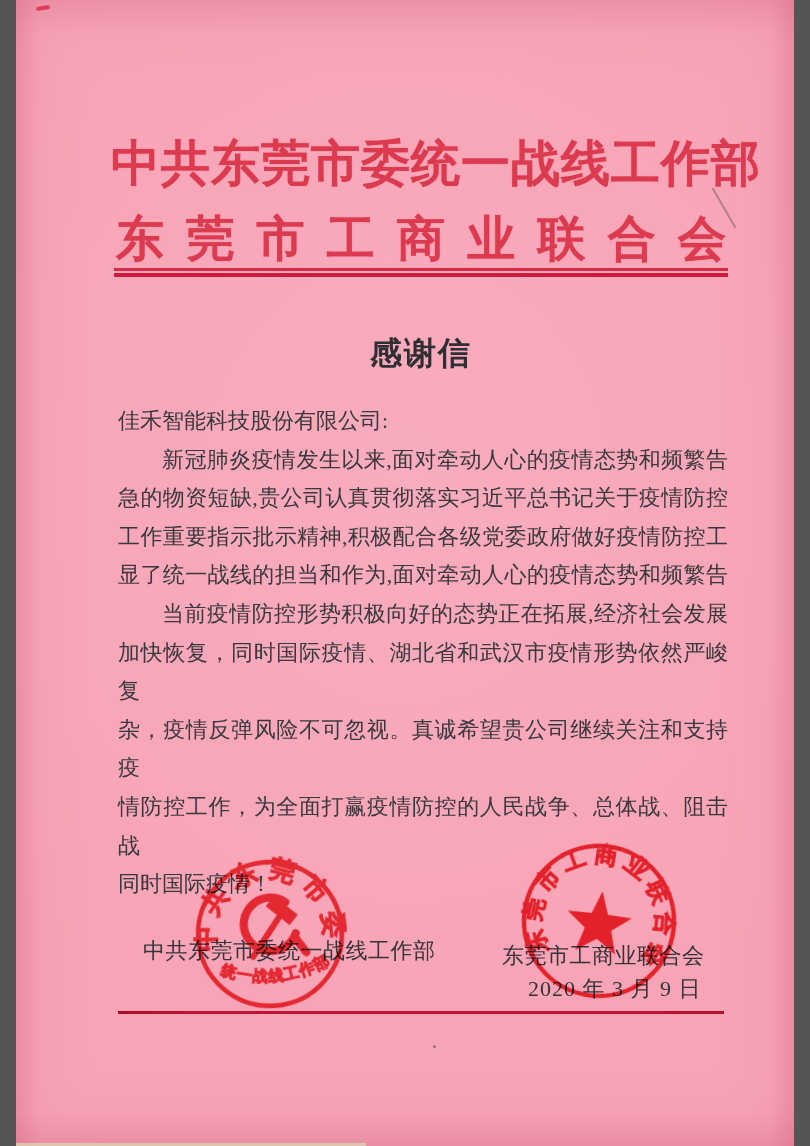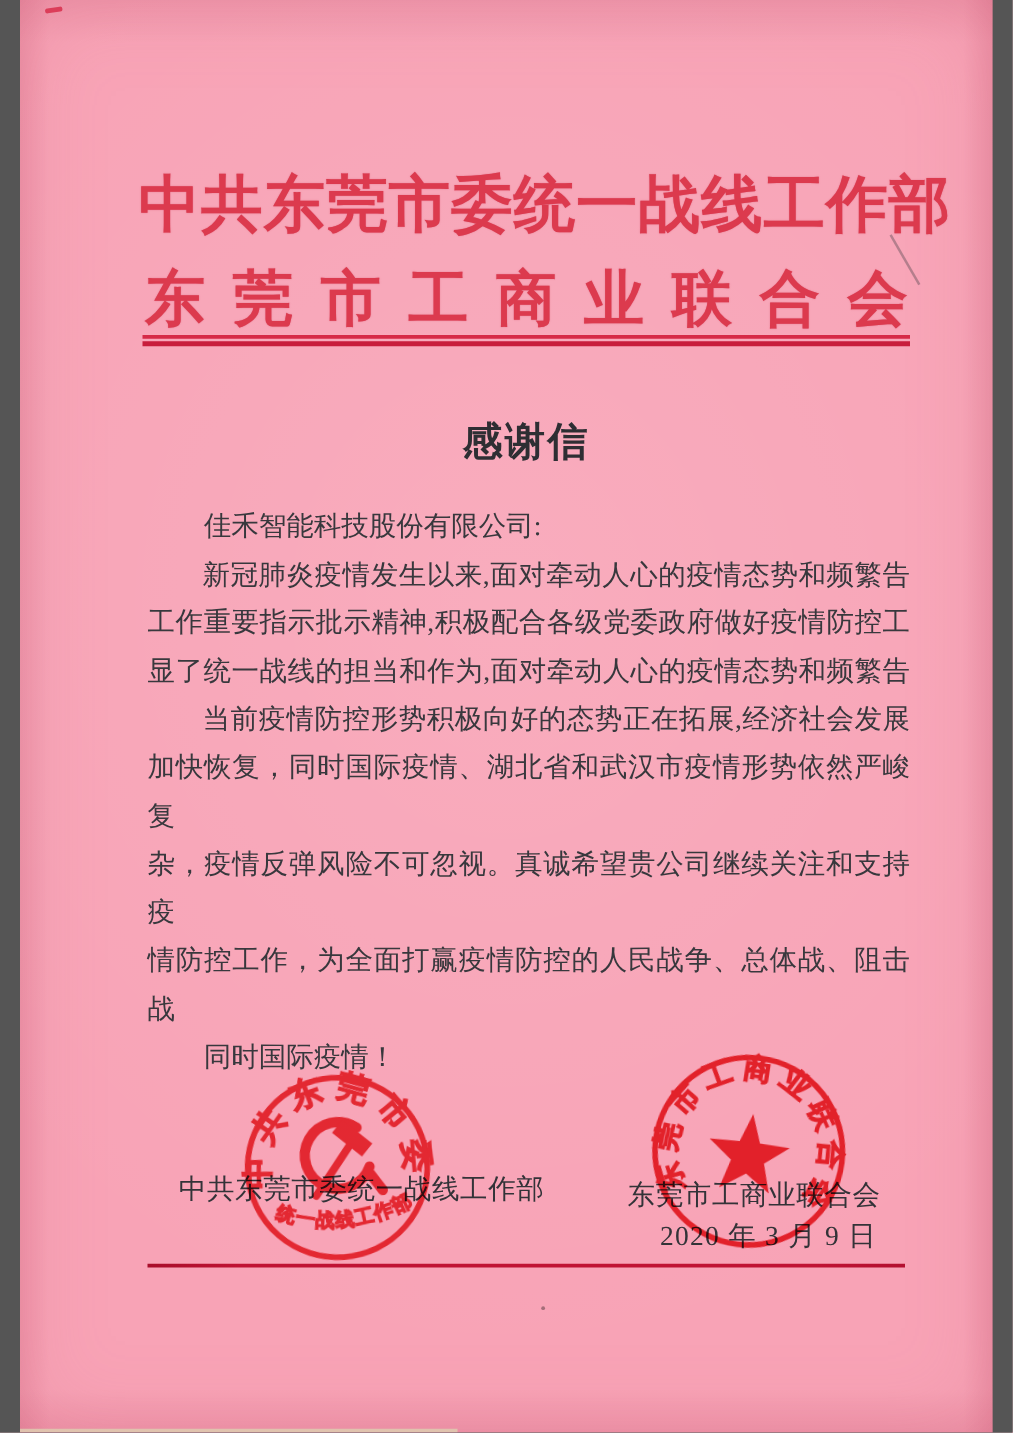--- a/index.html
+++ b/index.html
@@ -37,21 +37,21 @@
     position:absolute;left:0;top:332px;width:810px;margin:0;
     font-size:32px;font-weight:bold;color:#2e2e33;
     text-align:center;letter-spacing:2px;
   }
   
   .body-block{
     position:absolute;left:102px;top:402px;width:610px;
     font-size:22px;line-height:38.6px;color:#38383d;
   }
   .bline{text-align:justify;text-align-last:justify;}
-  .bline.plain{text-align:right;text-align-last:left;margin-left:45px;}
+  .bline.plain{text-align:right;text-align-last:left;}
   .bline.indent{text-indent:44px;}
   
   .sig{position:absolute;font-size:22px;color:#333338;white-space:nowrap;z-index:2;}
   .sig-left{left:127px;top:936px;letter-spacing:0.5px;}
   .sig-right{left:486px;top:941px;letter-spacing:0.5px;}
   .sig-date{left:512px;top:974px;letter-spacing:1px;}
   
   .rule-footer{
     position:absolute;left:102px;top:1011px;width:606px;height:3px;
     background:linear-gradient(90deg,#a80e2b,#c01334 12%,#c01334 88%,#b31030);
@@ -80,20 +80,21 @@
   <div class="rule-double">
     <div class="r1"></div>
     <div class="r2"></div>
   </div>
 
   <h1 class="title">感谢信</h1>
 
   <div class="body-block">
     <div class="bline plain">佳禾智能科技股份有限公司:</div>
     <div class="bline indent">新冠肺炎疫情发生以来,面对牵动人心的疫情态势和频繁告</div>
+    <div class="bline">急的物资短缺,贵公司认真贯彻落实习近平总书记关于疫情防控</div>
     <div class="bline">工作重要指示批示精神,积极配合各级党委政府做好疫情防控工</div>
     <div class="bline">显了统一战线的担当和作为,面对牵动人心的疫情态势和频繁告</div>
     <div class="bline indent">当前疫情防控形势积极向好的态势正在拓展,经济社会发展</div>
     <div class="bline">加快恢复，同时国际疫情、湖北省和武汉市疫情形势依然严峻复</div>
     <div class="bline">杂，疫情反弹风险不可忽视。真诚希望贵公司继续关注和支持疫</div>
     <div class="bline">情防控工作，为全面打赢疫情防控的人民战争、总体战、阻击战</div>
     <div class="bline plain">同时国际疫情！</div>
   </div>
 
   <div class="sig sig-left">中共东莞市委统一战线工作部</div>

